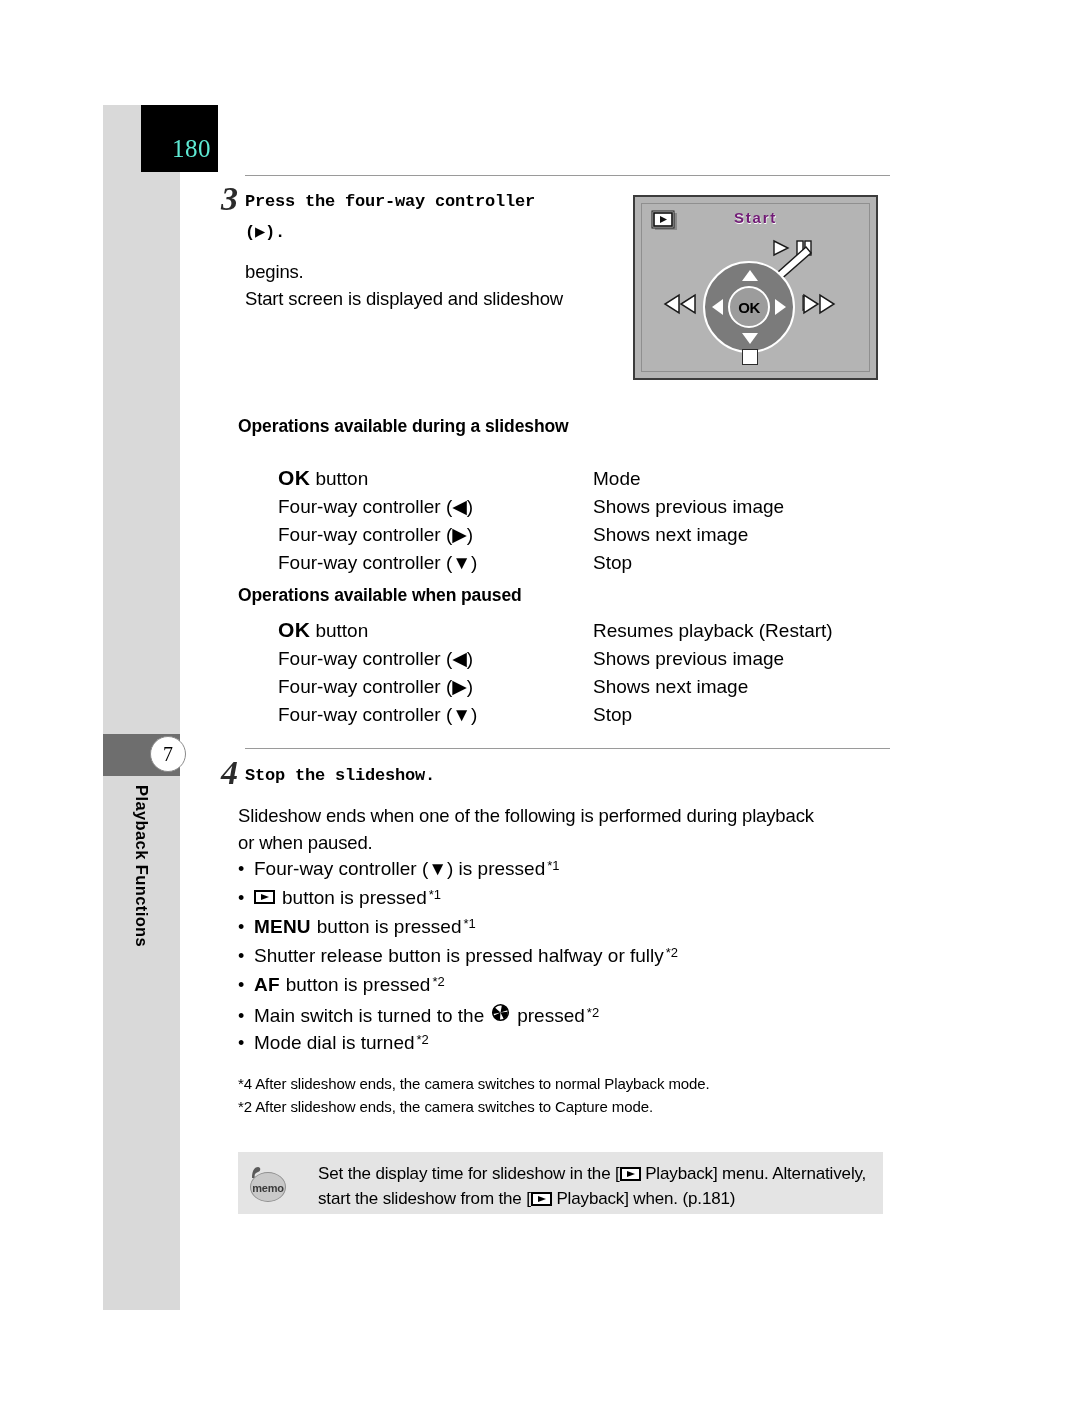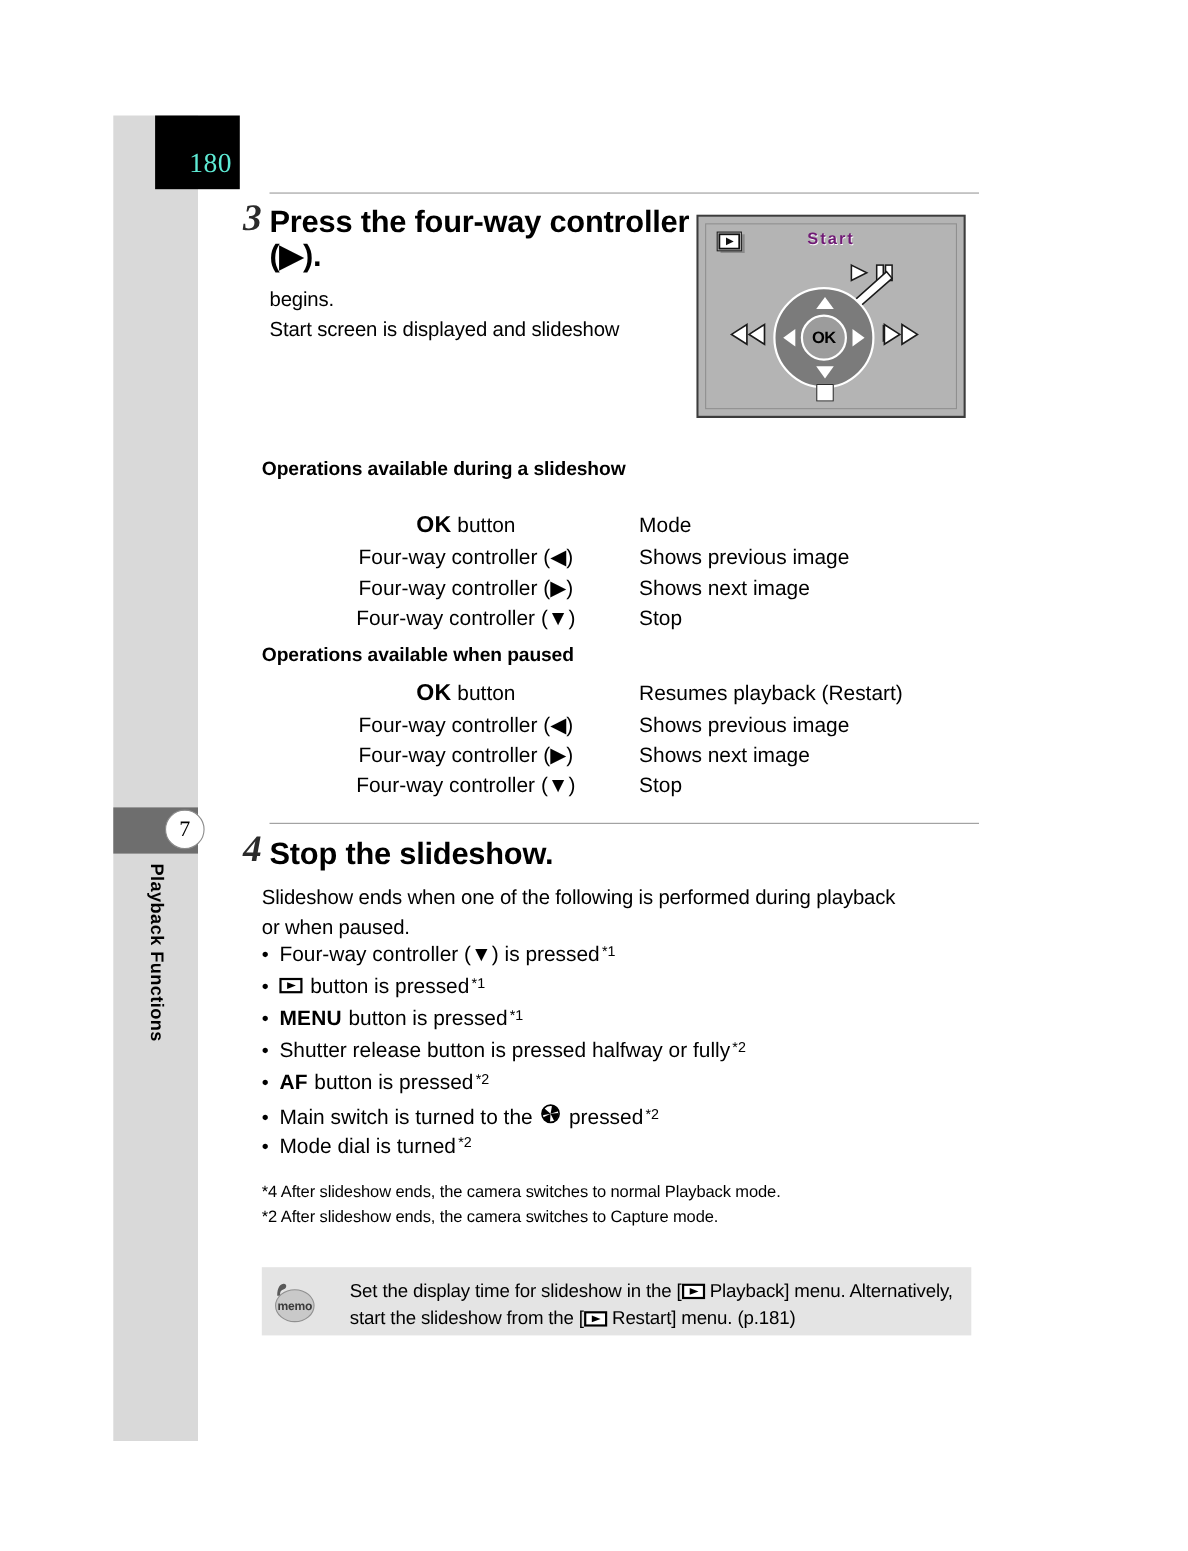--- a/index.html
+++ b/index.html
@@ -93,48 +93,48 @@
     font-style: italic;
     font-weight: bold;
     font-size: 34px;
     text-align: right;
     color: #2b2b2b;
   }
 
   .step-head {
     position: absolute;
     left: 55px;
-    font-size: 28px;
+    font-size: 17px;
     font-weight: bold;
     line-height: 31px;
     letter-spacing: -0.2px;
+    font-family: Liberation Mono, monospace;
   }
 
   .body-text {
     position: absolute;
     font-size: 18.5px;
     line-height: 27px;
     letter-spacing: -0.15px;
   }
 
   .sub-head {
     position: absolute;
     left: 48px;
     font-size: 17.5px;
     font-weight: bold;
     letter-spacing: -0.1px;
   }
 
   
   .op-table {
     position: absolute;
-    left: 76px;
+    left: 88px;
     width: 620px;
     font-size: 19px;
-    text-align: center;
   }
   .op-row {
     display: flex;
     height: 28.5px;
     align-items: baseline;
   }
   .op-key {
     width: 315px;
     white-space: nowrap;
   }
@@ -553,18 +553,18 @@
       <svg width="44" height="38" viewBox="0 0 44 38" style="position:absolute;left:0;top:0">
         <path d="M8 14 C8 6, 11 3, 14 3 C17 3, 17 7, 14 8 C11 9, 10 11, 11 14 Z" fill="#5a5a5a"></path>
       </svg>
       <div id="memo-circle">memo</div>
     </div>
     <div id="memo-text">
       <div>
         <span>Set the display time for slideshow in the [</span><span class="pb-icon small"></span>&nbsp;<span>Playback] menu. Alternatively,</span>
       </div>
       <div>
-        <span>start the slideshow from the [</span><span class="pb-icon small"></span>&nbsp;<span>Restart] menu. (p.181)</span>
+        <span>start the slideshow from the [</span><span class="pb-icon small"></span>&nbsp;<span>Playback] when. (p.181)</span>
       </div>
     </div>
   </div>
 
 </div>
 
 </body></html>

